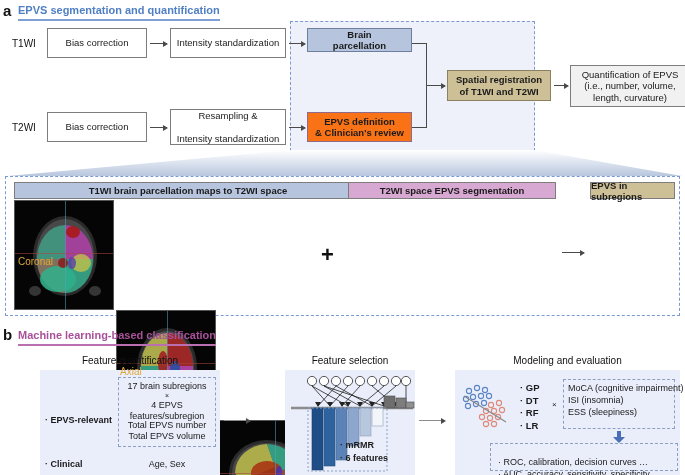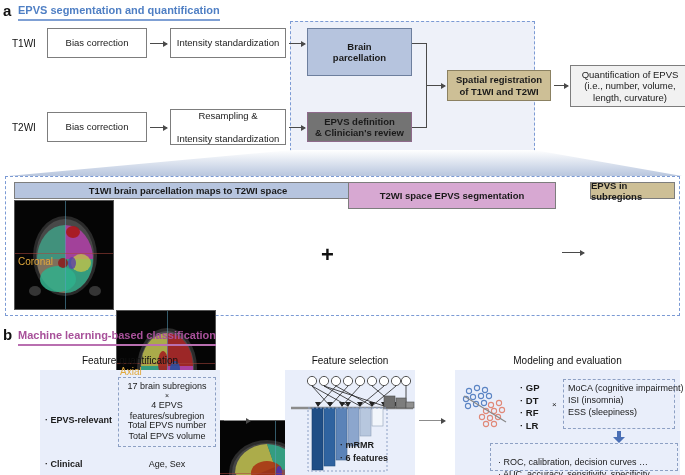--- a/index.html
+++ b/index.html
@@ -12,21 +12,21 @@
   .panel-title{font-weight:bold;font-size:11px;line-height:1;padding-bottom:3px;}
   .panel-title.a{color:#4f7fc4;border-bottom:2px solid #7fa0d4;}
   .panel-title.b{color:#a8519a;border-bottom:2px solid #b96fb0;}
 
   
   .fbox{box-sizing:border-box;display:flex;align-items:center;justify-content:center;
         text-align:center;font-size:9.5px;line-height:11.5px;border:1px solid #8a8a8a;
         background:#ffffff;}
   .fbox.plain{border-color:#7d7d7d;}
   .fbox.blue{background:#b6c4de;border-color:#6d7f9e;font-weight:bold;}
-  .fbox.purple{background:#737373;border-color:#8e6a8b;font-weight:bold;}
+  .fbox.purple{background:#f97316;border-color:#8e6a8b;font-weight:bold;}
   .fbox.tan{background:#cdbf96;border-color:#8b8162;font-weight:bold;}
   .fbox.grayish{background:#f1f1f1;border-color:#7d7d7d;}
 
   .mod-label{font-size:10px;color:#111;}
 
   
   .dash-blue{box-sizing:border-box;border:1.3px dashed #7b9ad4;background:#eef1f9;}
   .dash-blue2{box-sizing:border-box;border:1.3px dashed #7b9ad4;background:#ffffff;}
 
   
@@ -66,21 +66,21 @@
 <div class="abs panel-title a" style="left:18px;top:5px;">EPVS segmentation and quantification</div>
 
 <div class="abs dash-blue" style="left:290px;top:21px;width:245px;height:130px;"></div>
 
 <div class="abs mod-label" style="left:12px;top:38px;">T1WI</div>
 <div class="abs fbox plain" style="left:47px;top:28px;width:100px;height:30px;">Bias correction</div>
 <div class="arrow-h" style="left:150px;top:43px;width:17px;"></div>
 <div class="abs fbox plain" style="left:170px;top:28px;width:116px;height:30px;">Intensity standardization</div>
 <div class="arrow-h" style="left:289px;top:43px;width:16px;"></div>
 
-<div class="abs fbox blue" style="left:307px;top:28px;width:105px;height:48px;flex-direction:column;">
+<div class="abs fbox blue" style="left:307px;top:28px;width:105px;height:24px;flex-direction:column;">
   <span>Brain</span>
   <span>parcellation</span>
 </div>
 
 <div class="abs mod-label" style="left:12px;top:122px;">T2WI</div>
 <div class="abs fbox plain" style="left:47px;top:112px;width:100px;height:30px;">Bias correction</div>
 <div class="arrow-h" style="left:150px;top:127px;width:17px;"></div>
 <div class="abs fbox plain" style="left:170px;top:109px;width:116px;height:36px;flex-direction:column;justify-content:space-between;">
 
   <span>Resampling &amp;</span>
@@ -174,21 +174,21 @@
     <ellipse cx="55" cy="64" rx="14" ry="5" fill="#b09a84" opacity=".85" transform="rotate(14 55 64)"></ellipse>
     <ellipse cx="60" cy="52" rx="3" ry="7" fill="#4430b8" opacity=".85"></ellipse>
     <rect x="16" y="74" width="16" height="14" fill="#0c0c0c"></rect>
   </svg>
   <div class="xhair-v" style="left:56px;"></div>
   <div class="xhair-h" style="top:52px;"></div>
 </div>
 
 <div class="abs plus" style="left:321px;top:244px;">+</div>
 
-<div class="abs sec-head purple" style="left:348px;top:182px;width:208px;height:27px;">T2WI space EPVS segmentation</div>
+<div class="abs sec-head purple" style="left:348px;top:182px;width:208px;height:17px;">T2WI space EPVS segmentation</div>
 
 <div class="arrow-h" style="left:562px;top:252px;width:22px;"></div>
 
 <div class="abs sec-head tan" style="left:590px;top:182px;width:85px;height:17px;">EPVS in subregions</div>
 
 <div class="abs panel-letter" style="left:3px;top:327px;">b</div>
 <div class="abs panel-title b" style="left:18px;top:330px;">Machine learning-based classification</div>
 
 <div class="abs bhead" style="left:40px;top:355px;width:180px;">Feature quantification</div>
 <div class="abs bpanel" style="left:40px;top:370px;width:180px;height:105px;"></div>

